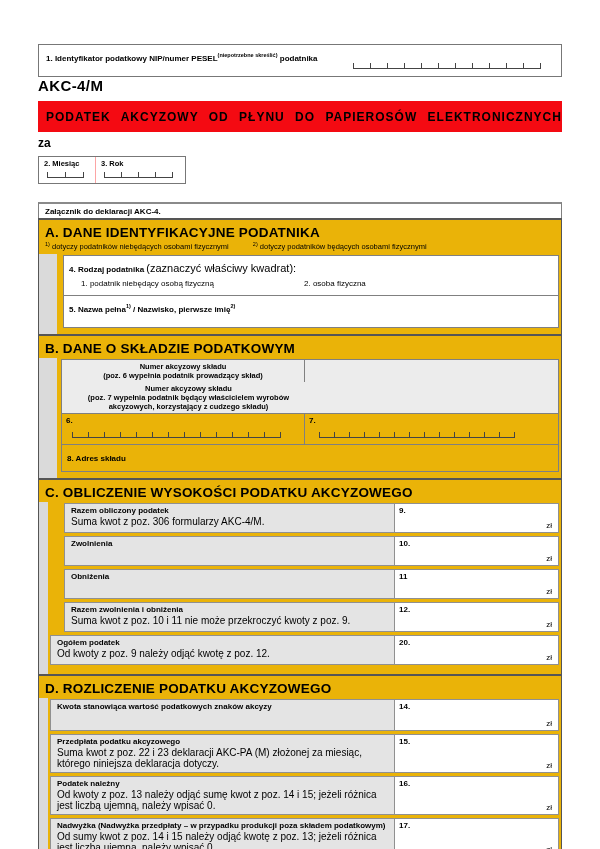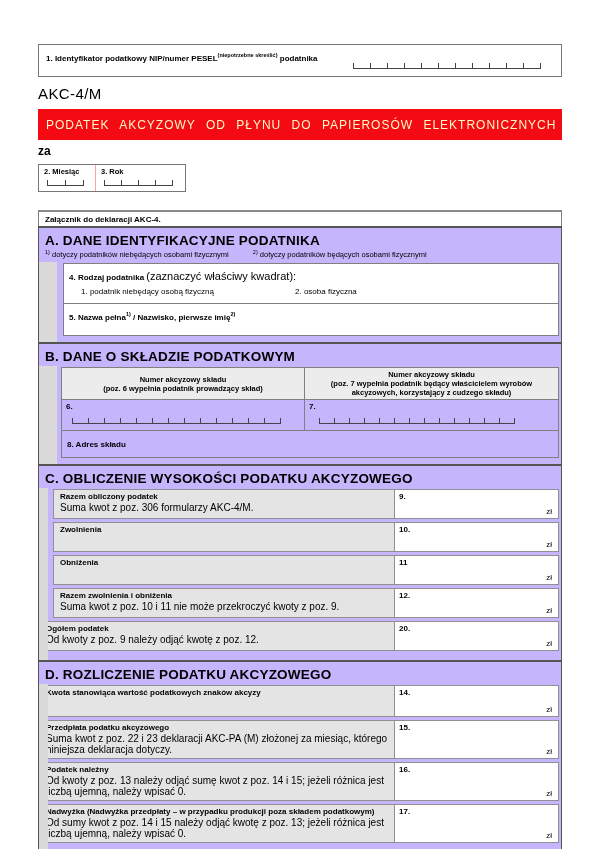--- a/index.html
+++ b/index.html
@@ -10,74 +10,74 @@
 
   
   .comb{height:8px;border-bottom:1px solid #444;
         background:repeating-linear-gradient(to right,#444 0 1px,transparent 1px var(--cw,17px)) left bottom/100% 5px no-repeat;}
 
   
   .nip-box{margin-top:44px;height:33px;border:1px solid #777;position:relative;box-sizing:border-box;}
   .nip-label{position:absolute;left:7px;top:9px;font-size:8px;font-weight:bold;}
   .nip-comb{position:absolute;right:20px;bottom:7px;width:188px;--cw:17px;}
 
-  .form-code{margin-top:8px;font-size:15px;font-weight:normal;letter-spacing:.4px;}
-
-  .banner{margin-top:7px;height:31px;background:#f40a12;color:#fef9c3;display:flex;align-items:center;
-          padding-left:8px;font-size:12px;font-weight:normal;letter-spacing:1px;word-spacing:6px;box-sizing:border-box;}
+  .form-code{font-size:15px;font-weight:bold;letter-spacing:.4px;}
+
+  .banner{margin-top:7px;height:31px;background:#f40a12;color:#000000;display:flex;align-items:center;
+          padding-left:8px;font-size:12px;font-weight:bold;letter-spacing:1px;word-spacing:6px;box-sizing:border-box;}
 
   .za{margin-top:4px;font-size:12px;font-weight:bold;}
 
   .period{margin-top:6px;display:flex;width:148px;height:28px;border:1px solid #777;box-sizing:border-box;}
   .p-cell{padding:2px 5px;box-sizing:border-box;position:relative;}
   .p-cell.first{width:57px;border-right:1px solid #fca5a5;}
   .p-cell.second{flex:1;}
   .p-lab{font-size:7.5px;font-weight:bold;display:block;}
   .p-comb{position:absolute;bottom:5px;left:8px;}
   .comb-month{width:37px;--cw:18px;}
   .comb-year{width:69px;--cw:17px;}
 
   .attach{margin-top:18px;border:1px solid #808080;border-top:2px solid #8a8a8a;padding:3px 6px 2px;
           font-size:8px;font-weight:bold;}
 
-  .section{border:1px solid #555;border-top:2px solid #555;margin-top:-1px;background:#c4b5fd;}
+  .section{border:1px solid #555;border-top:2px solid #555;margin-top:-1px;background:#eab308;}
   .sec-title{font-size:13.5px;font-weight:bold;padding:5px 6px 2px;letter-spacing:.2px;}
   .footnotes{font-size:7.5px;padding:0 6px 3px;}
   .footnotes .fn{margin-right:22px;}
   .sec-body{position:relative;padding:1px 2px 6px 0;}
   .strip{position:absolute;left:0;top:0;bottom:0;background:#dadada;}
   .strip.wide{width:18px;}
   .strip.narrow{width:9px;}
 
   .fieldbox{border:1px solid #808080;background:#fff;box-sizing:border-box;position:relative;}
   .lbl{font-size:8px;font-weight:bold;}
   .hint{font-size:11px;font-weight:normal;}
 
   .content-a{margin-left:24px;}
   .row4{padding:2px 5px 4px;}
   .opts{position:relative;margin-top:3px;height:12px;font-size:8px;}
   .opt1{position:absolute;left:12px;}
-  .opt2{position:absolute;left:226px;}
+  .opt2{position:absolute;left:235px;}
   .row5{margin-top:-1px;height:33px;padding:2px 5px;}
 
   .content-b{margin-left:22px;}
   .b-table{border:1px solid #808080;}
-  .b-hrow{display:flex;border-bottom:1px solid #808080;background:#ececec;}
+  .b-hrow{display:flex;border-bottom:1px solid #808080;background:#ececec;flex-direction:column;}
   .b-hcell{text-align:center;font-size:7.5px;font-weight:bold;padding:2px 10px;box-sizing:border-box;}
   .b-hcell.c1{width:49%;border-right:1px solid #808080;display:flex;flex-direction:column;justify-content:center;}
   .b-hcell.c2{width:51%;}
   .b-vrow{display:flex;border-bottom:1px solid #808080;}
   .b-vcell{position:relative;height:30px;font-size:8px;font-weight:bold;padding:2px 4px;box-sizing:border-box;}
   .b-vcell.c1{width:49%;border-right:1px solid #808080;}
   .b-vcell.c2{width:51%;}
   .comb6{position:absolute;bottom:6px;left:10px;width:209px;--cw:16px;}
   .comb7{position:absolute;bottom:6px;left:14px;width:196px;--cw:15px;}
   .b-addr{height:26px;padding:2px 5px;box-sizing:border-box;}
 
-  .content-cd{}
+  .content-cd{margin-left:11px;}
   .indent-extra{margin-left:14px;}
   .amt-row{display:flex;border:1px solid #909090;margin-bottom:3px;box-sizing:border-box;background:#e4e4e4;}
   .amt-row.h30{min-height:30px;} .amt-row.h32{min-height:32px;}
   .amt-label{flex:1;padding:2px 6px 3px;}
   .amt-sub{font-size:10px;font-weight:normal;margin-top:1px;}
   .amt-value{width:163px;flex:none;position:relative;background:#fff;border-left:1px solid #909090;}
   .amt-num{position:absolute;top:2px;left:4px;font-size:8px;font-weight:bold;}
   .amt-unit{position:absolute;bottom:2px;right:6px;font-size:8px;}
 </style>
 </head>

